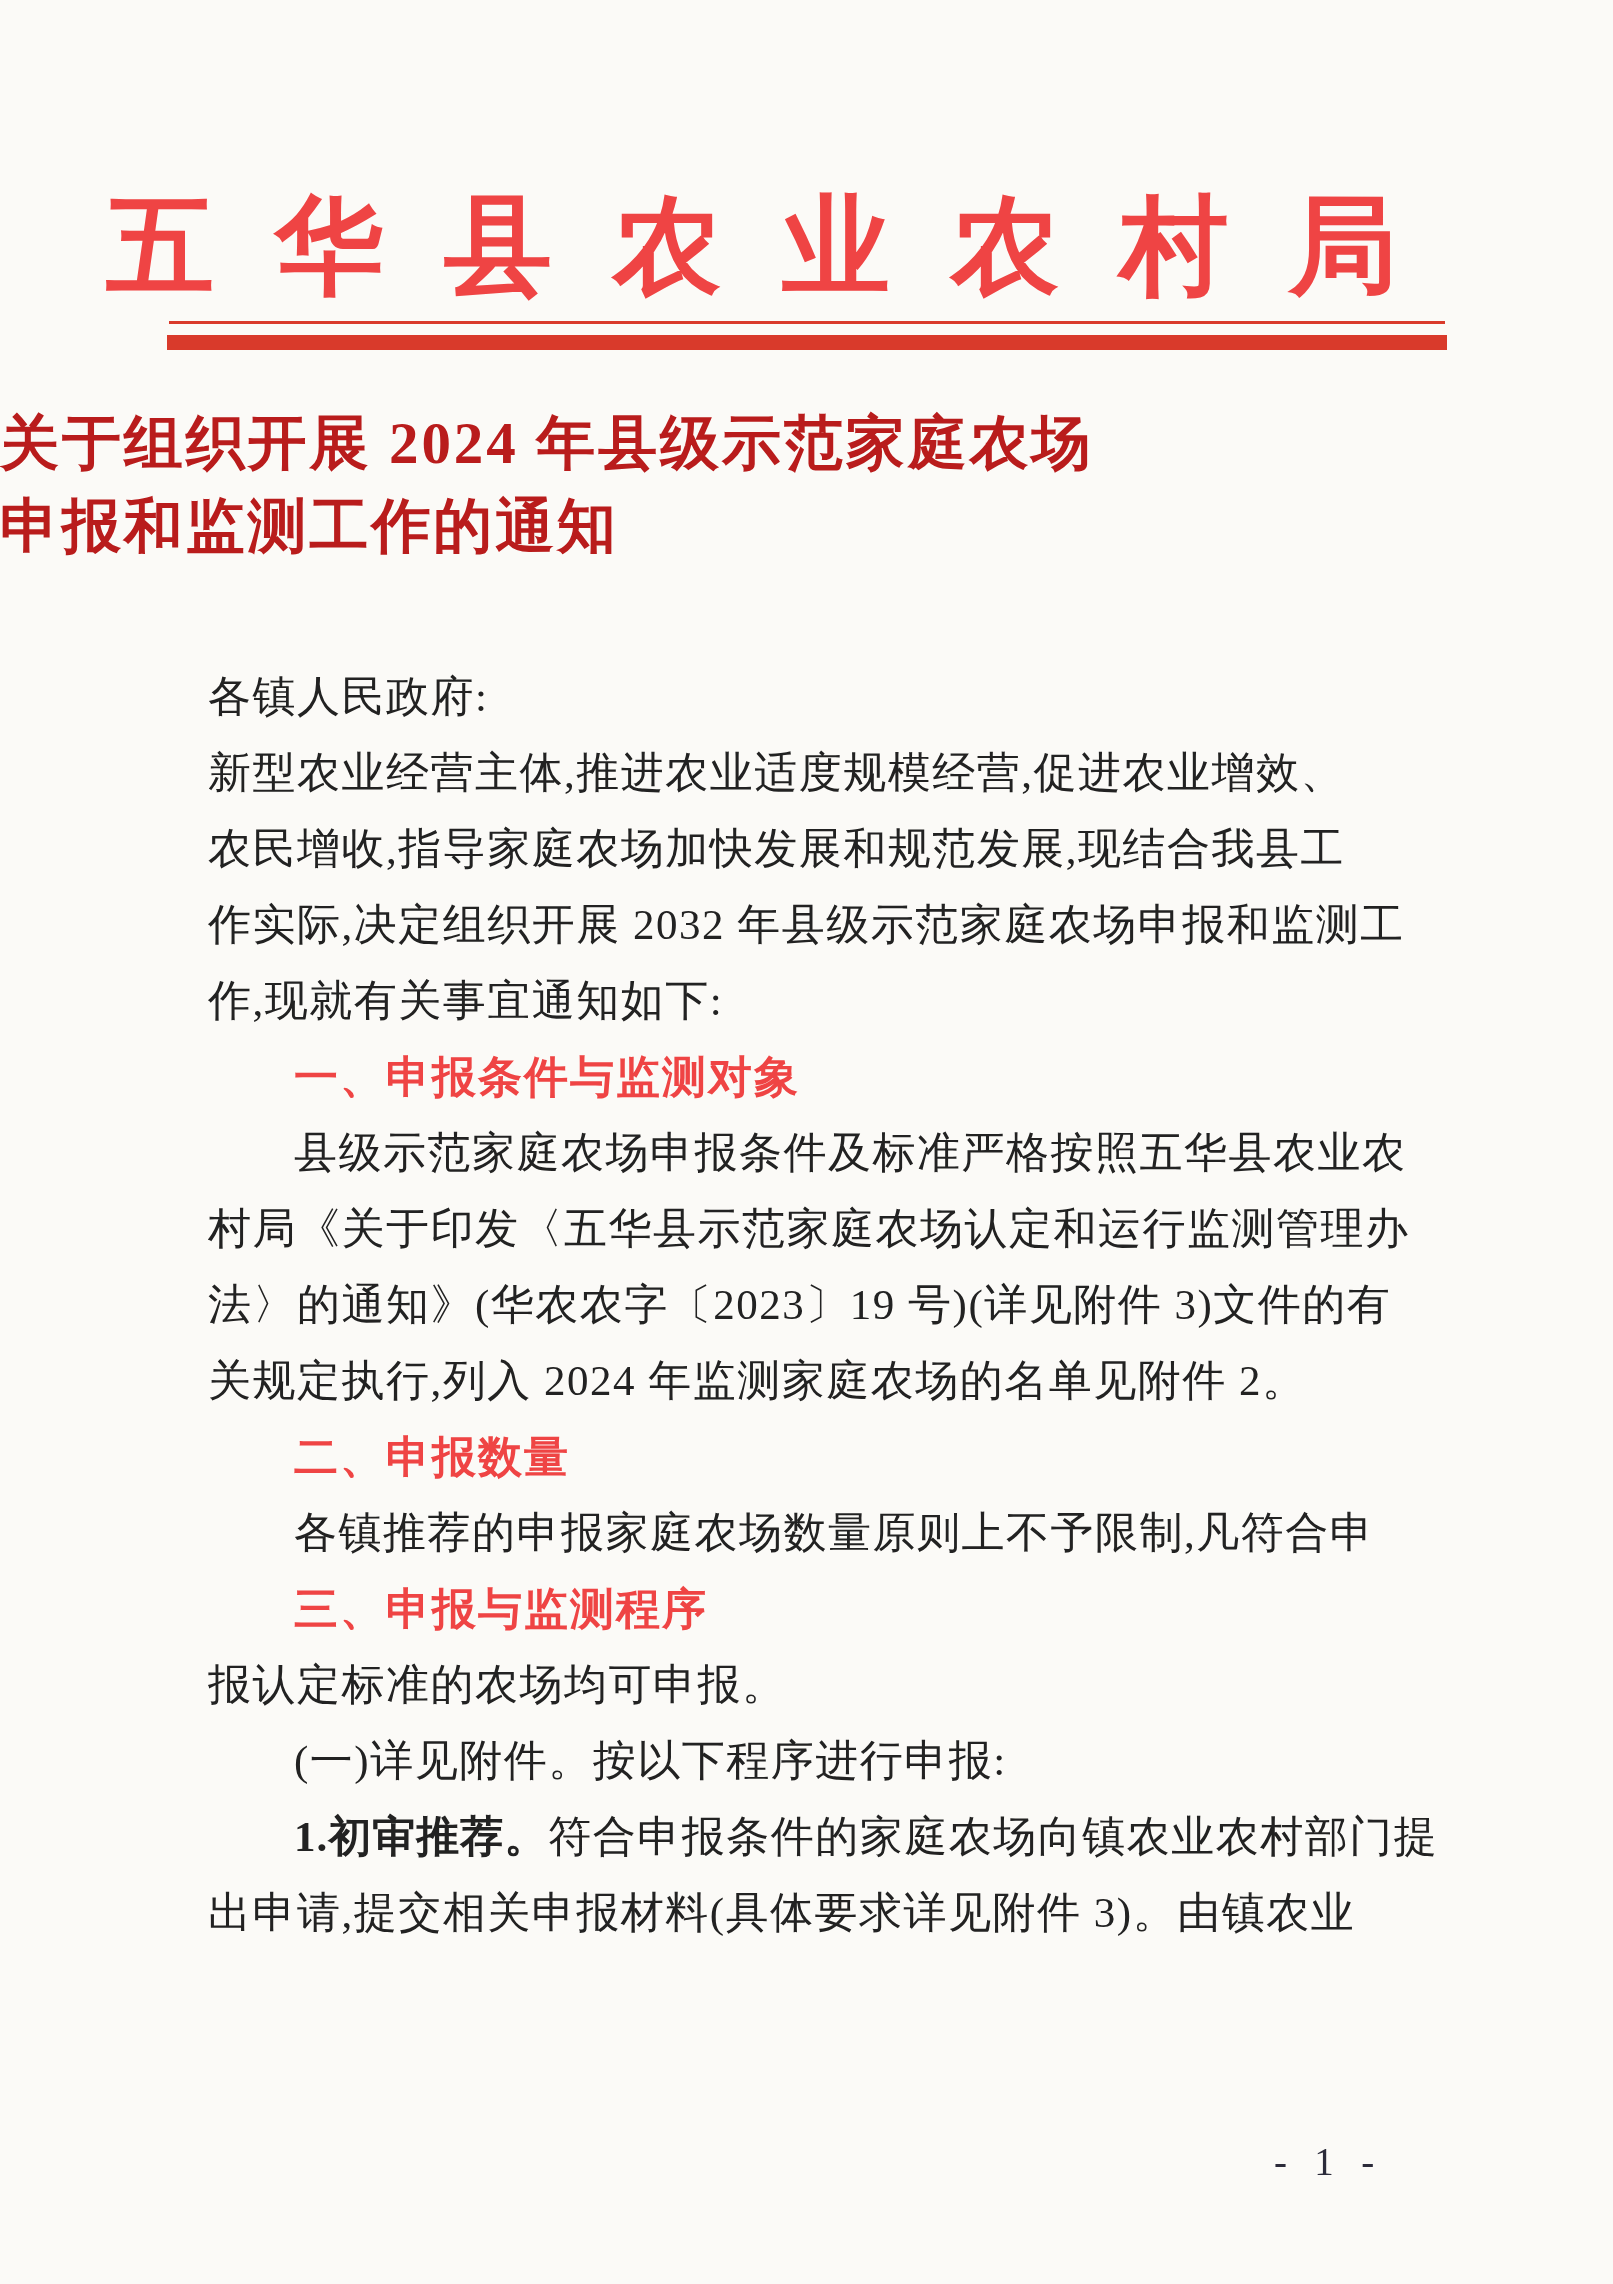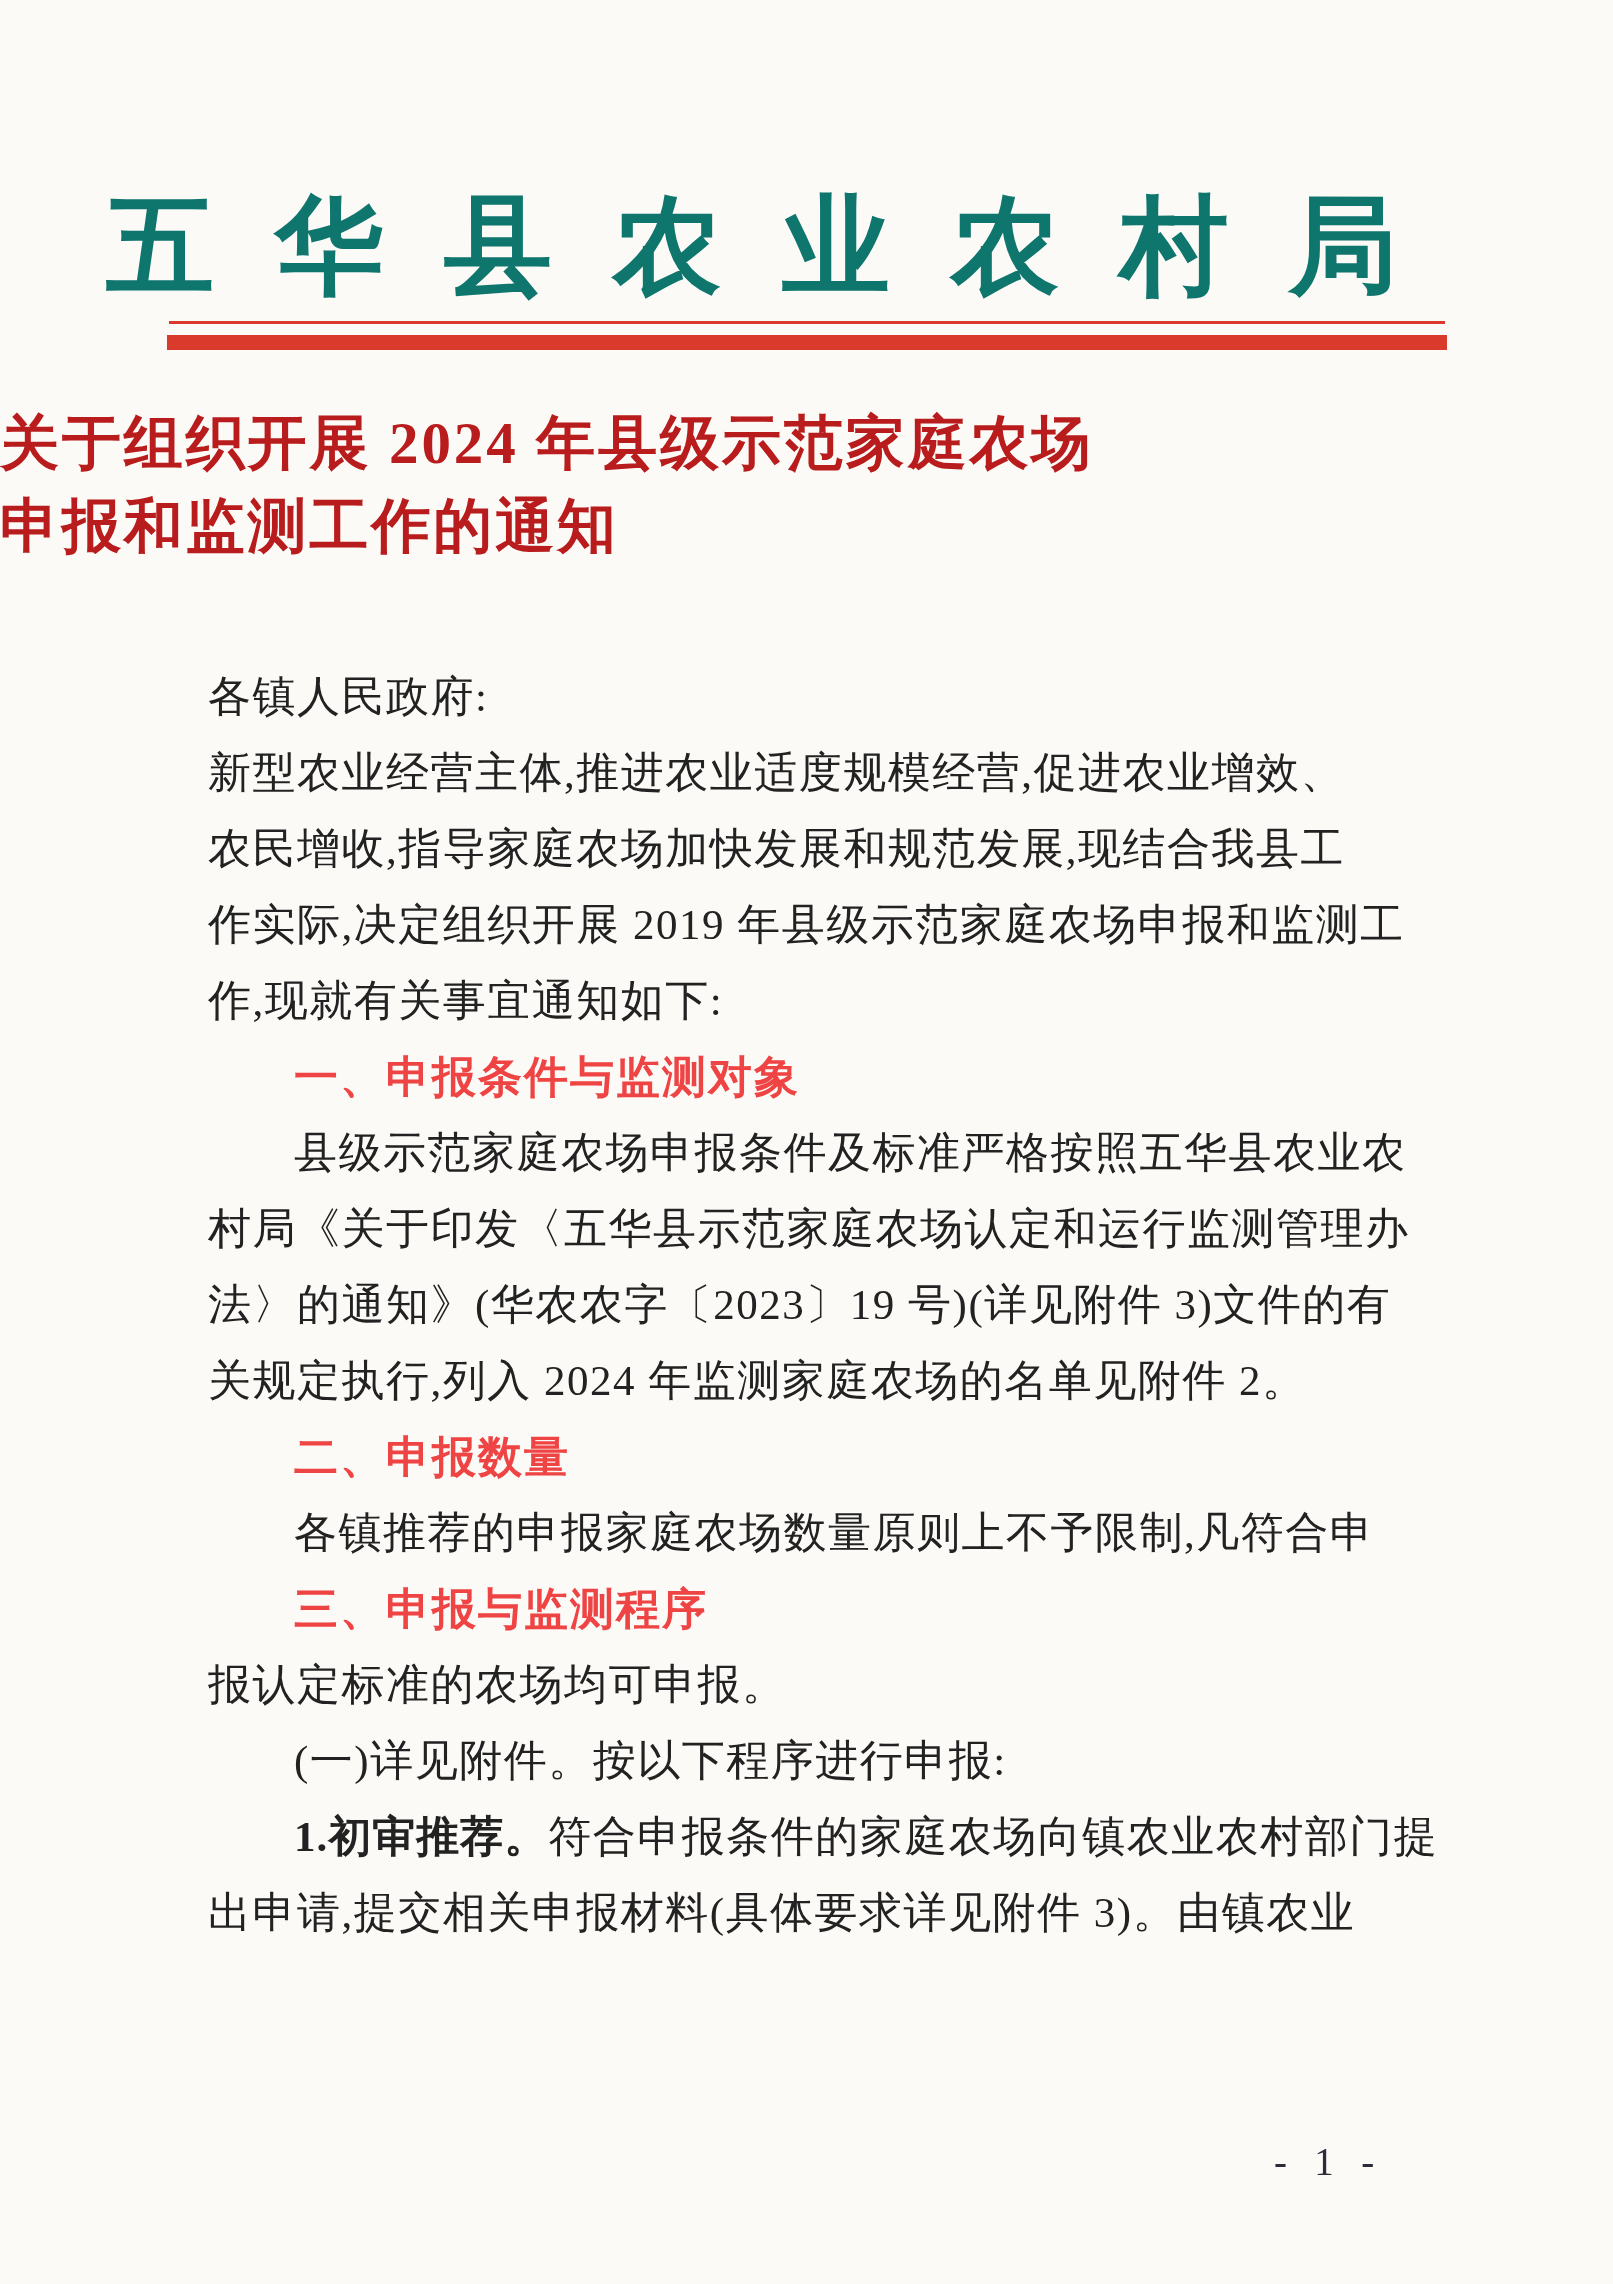--- a/index.html
+++ b/index.html
@@ -82,36 +82,36 @@
     letter-spacing:8.8px;
     color:#2b2b3a;
     font-family:"Liberation Serif","DejaVu Serif",serif;
   }
 </style>
 </head>
 <body>
 
 <div class="page" style="background: rgb(251, 250, 247);">
 
-  <div class="letterhead accent-text" style="color: #0f766e; padding-left: 6px;">五华县农业农村局</div>
+  <div class="letterhead accent-text" style="color: #ef4444; padding-left: 6px;">五华县农业农村局</div>
 
   <div class="rule-thin accent-bg" style="background: rgb(217, 58, 43);"></div>
 
   <div class="rule-thick accent-bg" style="background: rgb(217, 58, 43);"></div>
 
   <div class="doc-title">
     <div>关于组织开展 2024 年县级示范家庭农场</div>
     <div>申报和监测工作的通知</div>
   </div>
 
   <div class="body-lines">
       <div class="line plain">各镇人民政府:</div>
       <div class="line plain">新型农业经营主体,推进农业适度规模经营,促进农业增效、</div>
       <div class="line plain">农民增收,指导家庭农场加快发展和规范发展,现结合我县工</div>
-      <div class="line plain">作实际,决定组织开展 2019 年县级示范家庭农场申报和监测工</div>
+      <div class="line plain">作实际,决定组织开展 2032 年县级示范家庭农场申报和监测工</div>
       <div class="line plain">作,现就有关事宜通知如下:</div>
       <div class="line heading">一、申报条件与监测对象</div>
       <div class="line indent">县级示范家庭农场申报条件及标准严格按照五华县农业农</div>
       <div class="line plain">村局《关于印发〈五华县示范家庭农场认定和运行监测管理办</div>
       <div class="line plain">法〉的通知》(华农农字〔2023〕19 号)(详见附件 3)文件的有</div>
       <div class="line plain">关规定执行,列入 2024 年监测家庭农场的名单见附件 2。</div>
       <div class="line heading">二、申报数量</div>
       <div class="line indent">各镇推荐的申报家庭农场数量原则上不予限制,凡符合申</div>
       <div class="line heading">三、申报与监测程序</div>
       <div class="line plain">报认定标准的农场均可申报。</div>

